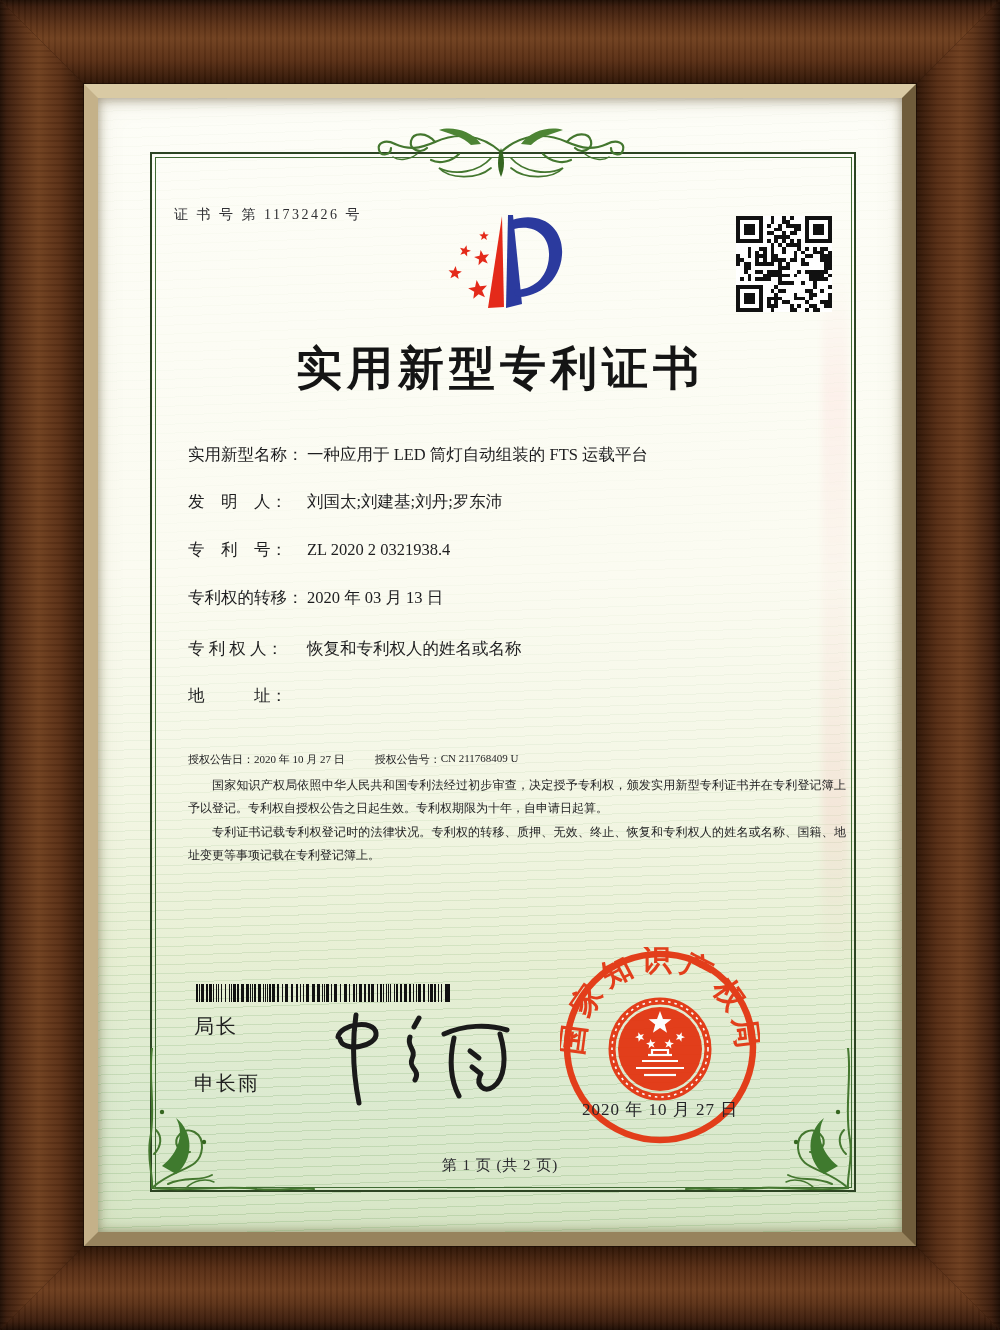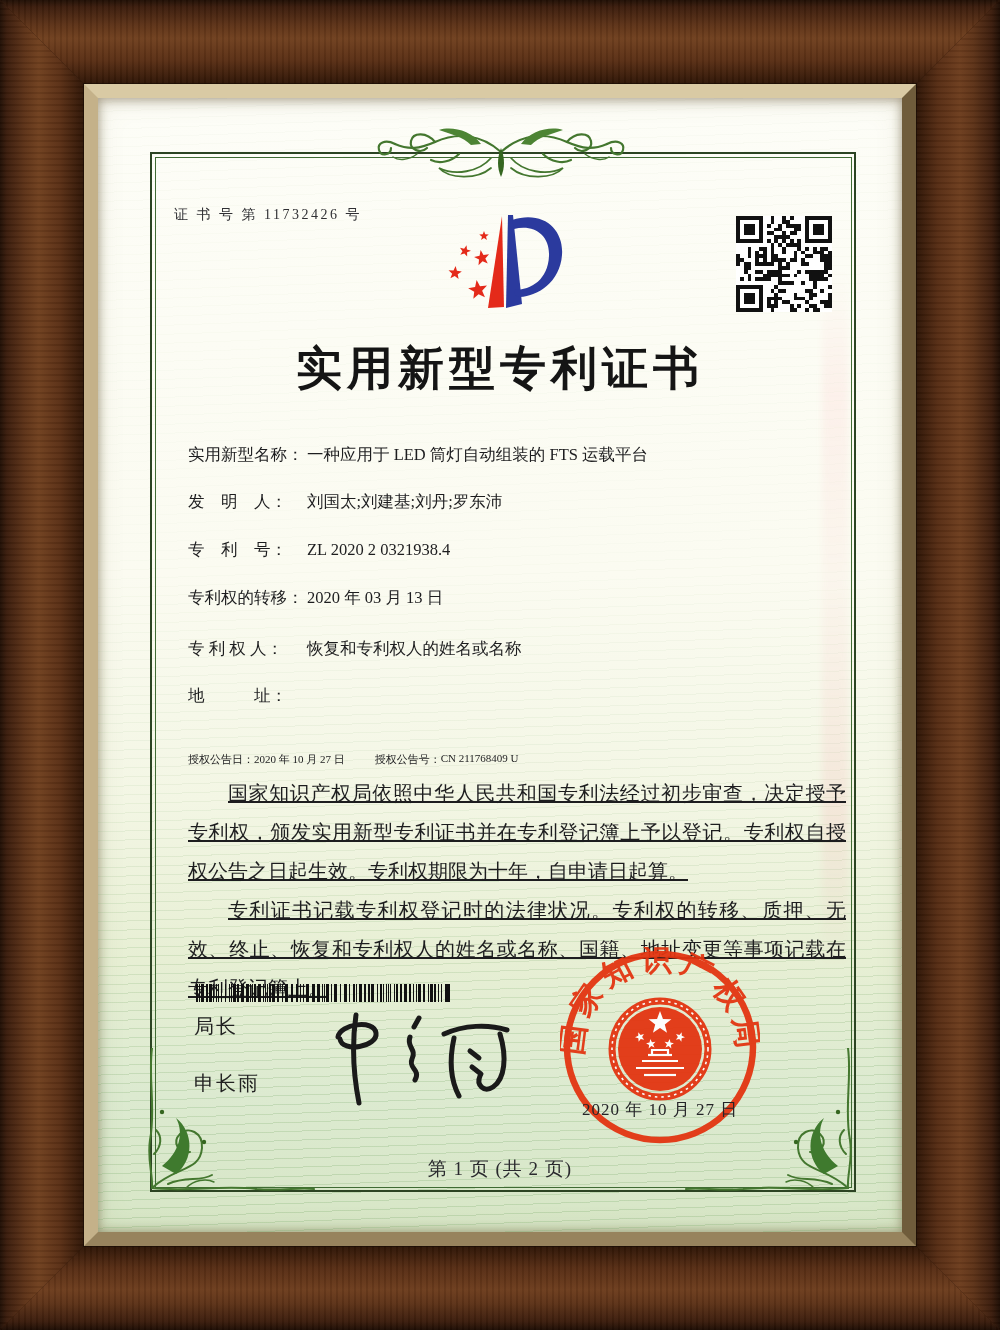--- a/index.html
+++ b/index.html
@@ -44,27 +44,27 @@
   .abs{position:absolute;}
   .cert-no{left:76px;top:108px;font-size:14px;letter-spacing:2.5px;color:#2f2f33;}
   .title{left:0;right:0;top:240px;text-align:center;font-size:46px;font-weight:bold;
          letter-spacing:5px;color:#151515;}
   .field{left:90px;width:670px;font-size:16.5px;color:#1d1d1f;line-height:1.45;display:flex;}
   .flabel{display:inline-block;width:119px;flex:0 0 119px;white-space:pre;}
   .fvalue{white-space:pre-line;}
   .grant-row{left:90px;top:638px;width:664px;font-size:11px;color:#1d1d1f;display:flex;margin-top:16px;}
   .grant-row .gv{margin-right:0;}
   .grant-row .g2{margin-left:30px;}
-  .paras{left:90px;top:676px;width:658px;font-size:20px;line-height:1.95;color:#1d1d1f;
-         text-align:justify;text-decoration:underline;}
+  .paras{left:90px;top:676px;width:658px;font-size:12px;line-height:1.95;color:#1d1d1f;
+         text-align:justify;}
   .paras p{margin:0;text-indent:2em;}
   .officer{left:96px;font-family:"Liberation Sans", sans-serif;font-size:20px;color:#222;letter-spacing:2px;}
   .seal-date{left:462px;top:1000px;width:200px;text-align:center;font-size:17px;color:#242428;
              letter-spacing:1px;z-index:6;}
-  .footer{left:0;right:0;top:1058px;text-align:center;font-size:19px;color:#2a2a2e;letter-spacing:1px;}
+  .footer{left:0;right:0;top:1058px;text-align:center;font-size:15px;color:#2a2a2e;letter-spacing:1px;}
   .orn{color:#44772f;}
   svg{display:block;}
 </style>
 </head>
 <body>
 
 <div class="scene">
   <div class="wood wood-t"></div>
   <div class="wood wood-b"></div>
   <div class="wood wood-l"></div>

